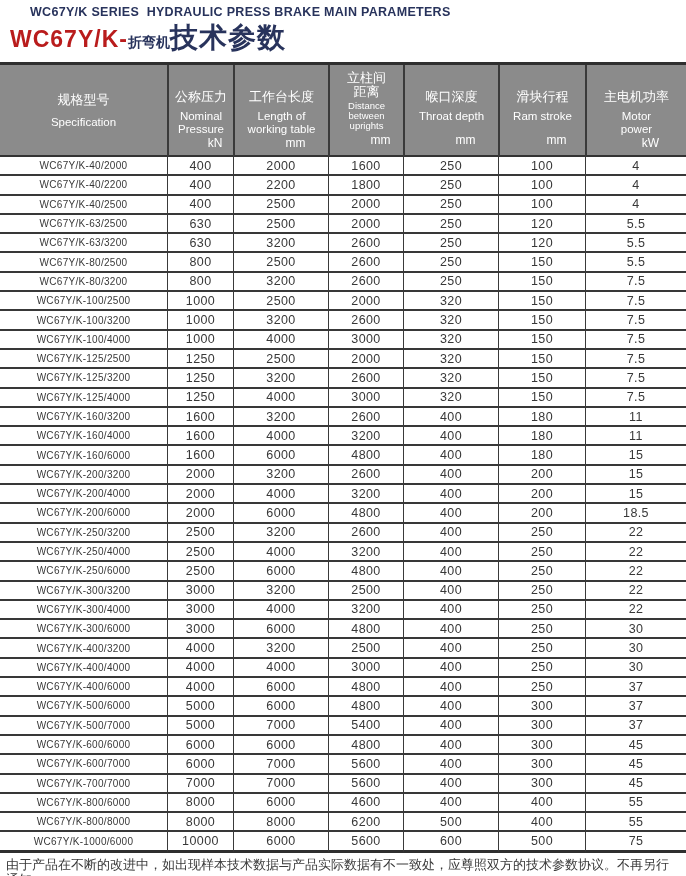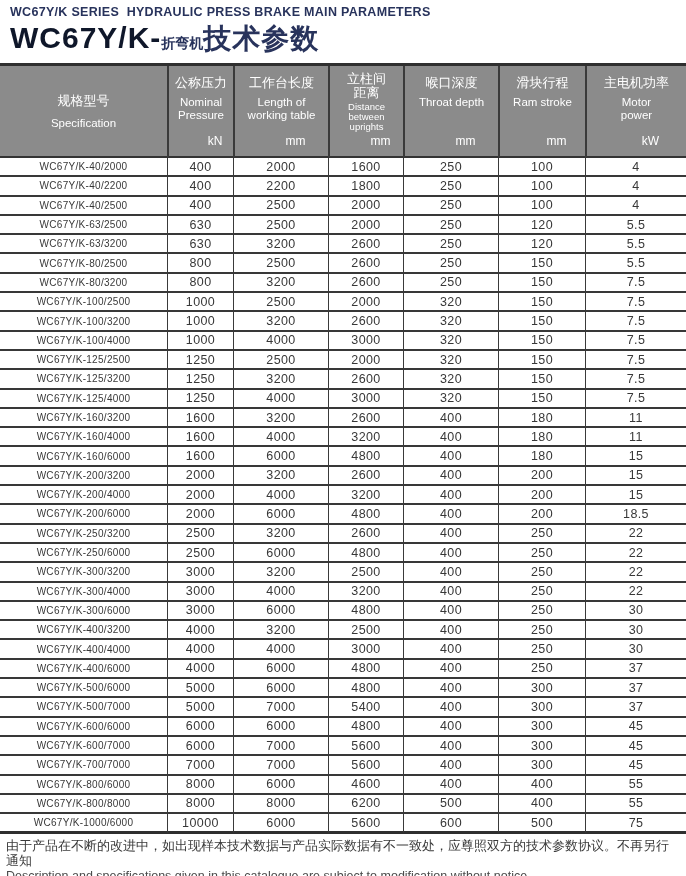--- a/index.html
+++ b/index.html
@@ -5,42 +5,42 @@
   html,body{margin:0;padding:0;background:#ffffff;}
   body{
     width:686px;height:876px;overflow:hidden;
     font-family:"Liberation Sans","DejaVu Sans",sans-serif;
     color:#333;
     -webkit-font-smoothing:antialiased;
   }
   .page-header{padding:4px 0 0 10px;}
   .eyebrow{
     font-size:12.5px;font-weight:700;color:#28335c;
-    letter-spacing:.3px;line-height:16px;white-space:pre;
+    letter-spacing:.3px;line-height:16px;white-space:pre;margin-left:20px;
   }
   .title-line{margin-top:1px;line-height:34px;white-space:nowrap;}
-  .title-model{font-size:30px;font-weight:800;color:#0f172a;letter-spacing:1px;}
+  .title-model{font-size:23px;font-weight:800;color:#b91c1c;letter-spacing:1px;}
   .title-zh-small{font-size:14px;font-weight:800;color:#28335c;}
   .title-zh-big{font-size:28px;font-weight:800;color:#28335c;letter-spacing:1px;}
 
   table.params{
     width:686px;table-layout:fixed;border-collapse:separate;border-spacing:0;
     border-top:3px solid #2f2f2f;margin-top:3px;
   }
   thead th{
     background:#8b8b8b;height:90px;padding:0;vertical-align:top;
     font-weight:400;color:#fff;border-bottom:2px solid #333;
   }
   thead th + th{border-left:2px solid #3a3a3a;}
   .th-inner{
     height:90px;display:flex;flex-direction:column;align-items:center;
     justify-content:flex-start;
   }
   .th-inner.centered{justify-content:center;gap:9px;}
-  .th-zh{font-size:13px;line-height:15px;margin-top:9px;white-space:pre-line;text-align:center;}
+  .th-zh{font-size:13px;line-height:15px;margin-top:24px;white-space:pre-line;text-align:center;}
   .th-zh.tight{margin-top:6px;line-height:14px;}
   .th-en{font-size:11.5px;line-height:13px;margin-top:6px;white-space:pre-line;text-align:center;}
   .th-en.small{font-size:9.5px;line-height:10px;margin-top:2px;}
   .centered .th-zh{margin-top:0;}
   .centered .th-en{margin-top:0;}
   .th-unit{font-size:12px;margin-top:auto;margin-bottom:8px;padding-left:28px;}
 
   tbody td{
     height:17.3px;padding:0;text-align:center;vertical-align:middle;
     font-size:12.5px;color:#383838;letter-spacing:.4px;
@@ -305,20 +305,29 @@
       <tr>
     <td class="model">WC67Y/K-250/3200</td>
     <td>2500</td>
     <td>3200</td>
     <td>2600</td>
     <td>400</td>
     <td>250</td>
     <td>22</td>
   </tr>
       <tr>
+    <td class="model">WC67Y/K-250/4000</td>
+    <td>2500</td>
+    <td>4000</td>
+    <td>3200</td>
+    <td>400</td>
+    <td>250</td>
+    <td>22</td>
+  </tr>
+      <tr>
     <td class="model">WC67Y/K-250/6000</td>
     <td>2500</td>
     <td>6000</td>
     <td>4800</td>
     <td>400</td>
     <td>250</td>
     <td>22</td>
   </tr>
       <tr>
     <td class="model">WC67Y/K-300/3200</td>

